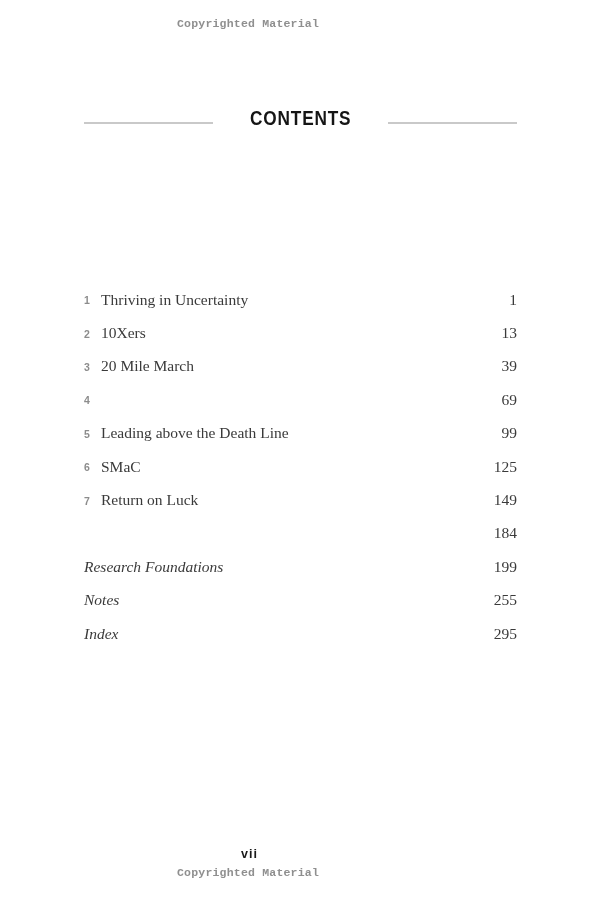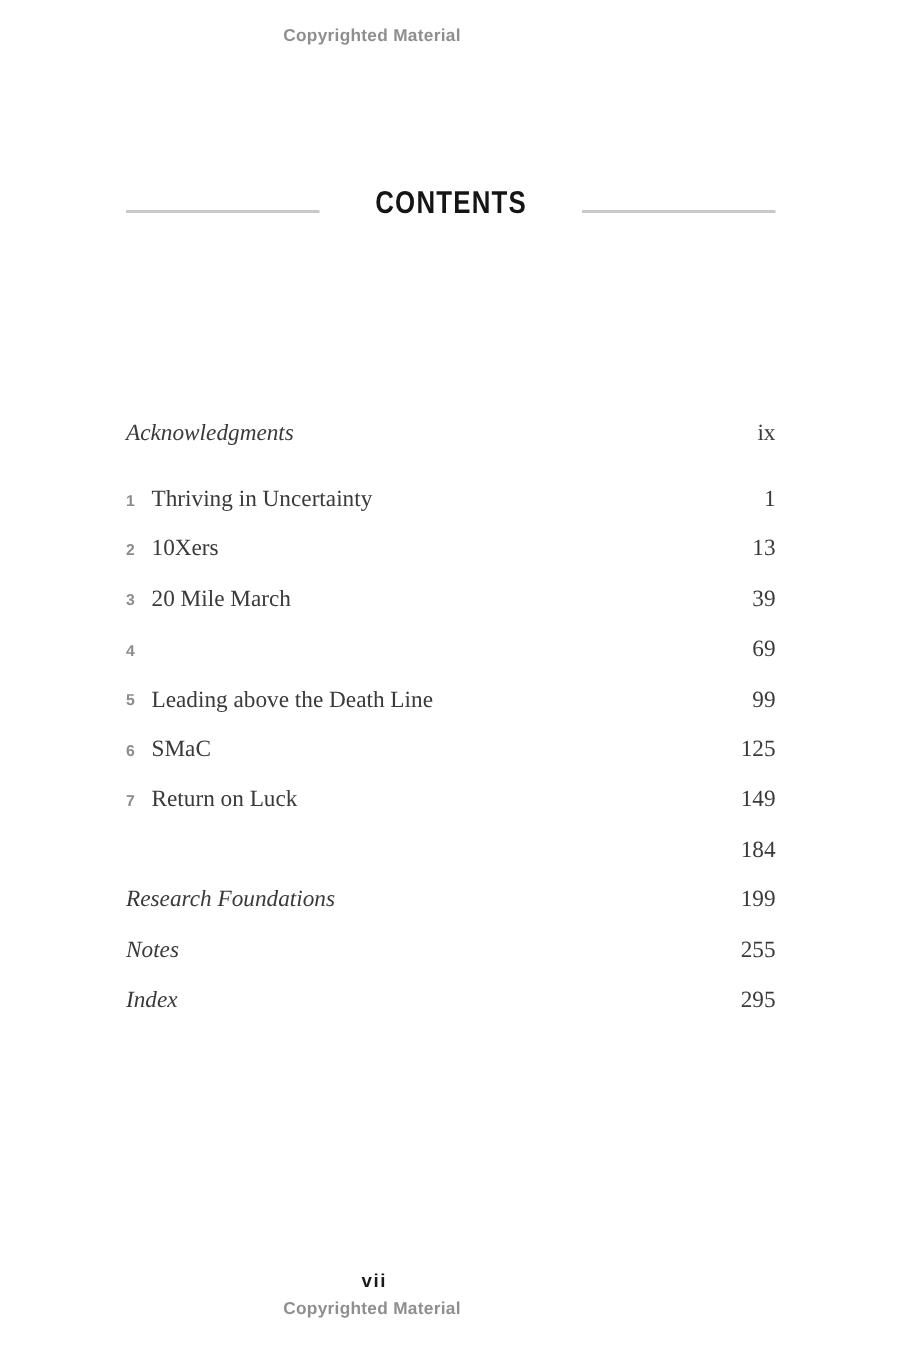--- a/index.html
+++ b/index.html
@@ -6,31 +6,31 @@
   .page{
     position:relative;
     width:600px;height:900px;
     background:#ffffff;
     overflow:hidden;
     font-family:"Liberation Serif", serif;
   }
   .copyright{
     position:absolute;left:0;width:496px;
     text-align:center;
-    font-family:Liberation Sans, sans-serif;
+    font-family:Liberation Mono, monospace;
     font-weight:700;
     font-size:11.5px;line-height:14px;
     color:#8f8f8f;
     letter-spacing:0.2px;
   }
   .copyright.top{top:17px;}
   .copyright.bottom{top:866px;}
 
   .heading-wrap{
-    position:absolute;left:84px;right:83px;top:120px;
+    position:absolute;left:84px;right:83px;top:102px;
     height:27px;
     display:flex;align-items:flex-end;gap:26px;
   }
   .heading-rule{
     flex:1 1 auto;height:2px;background:#c9c9c9;margin-bottom:5px;
   }
   .heading-word{
     flex:0 0 auto;
     font-family:"Liberation Sans", sans-serif;
     font-weight:700;
@@ -82,25 +82,20 @@
 
   <div class="copyright top">Copyrighted Material</div>
 
   <div class="heading-wrap">
     <span class="heading-rule"></span>
     <span class="heading-word">CONTENTS</span>
     <span class="heading-rule"></span>
   </div>
 
   <div class="toc">
-      <div class="toc-row italic">
-        <span class="title">Acknowledgments</span>
-        <span class="spacer"></span>
-        <span class="pg">ix</span>
-      </div>
       <div class="toc-row" style="margin-top: 11px;">
         <span class="num">1</span>
         <span class="title">Thriving in Uncertainty</span>
         <span class="spacer"></span>
         <span class="pg">1</span>
       </div>
       <div class="toc-row">
         <span class="num">2</span>
         <span class="title">10Xers</span>
         <span class="spacer"></span>

